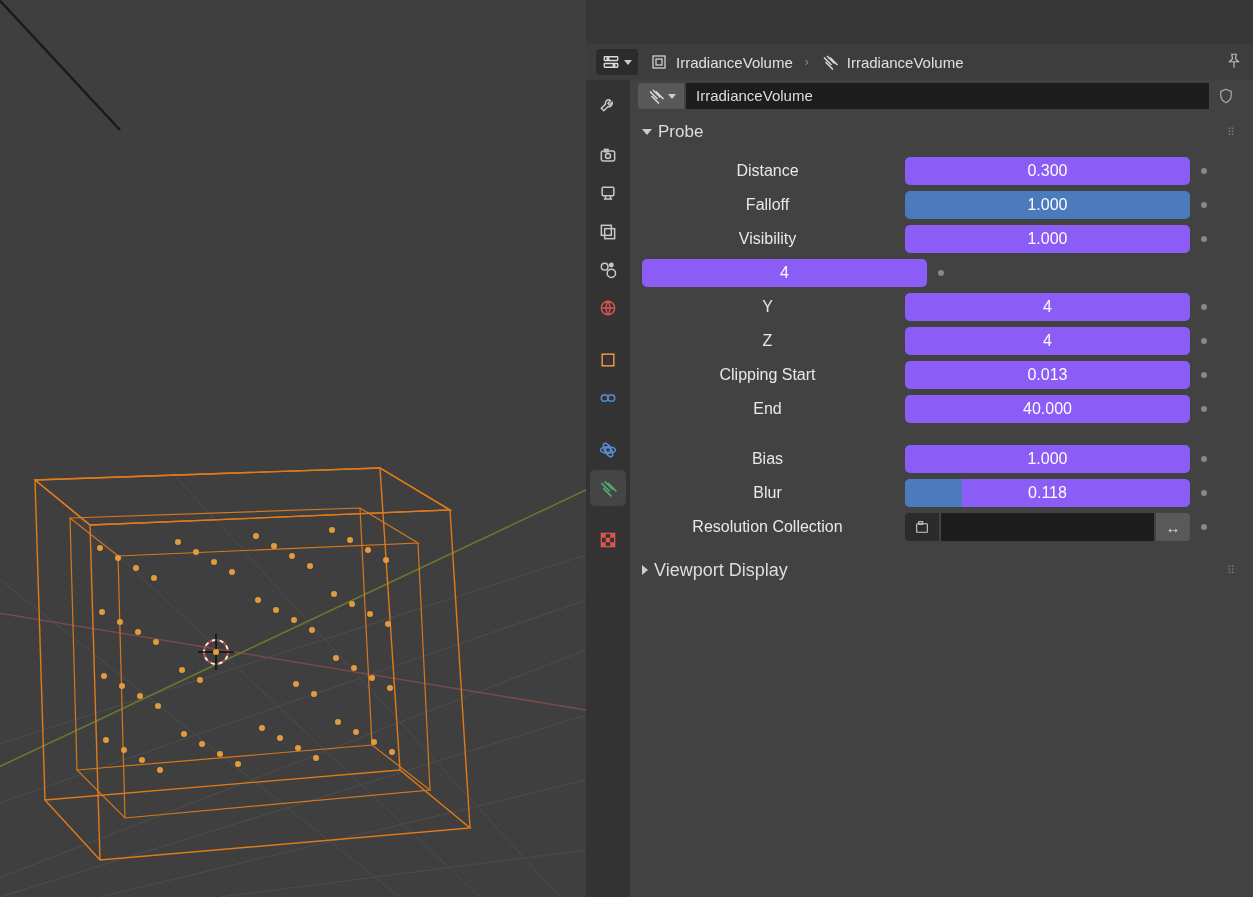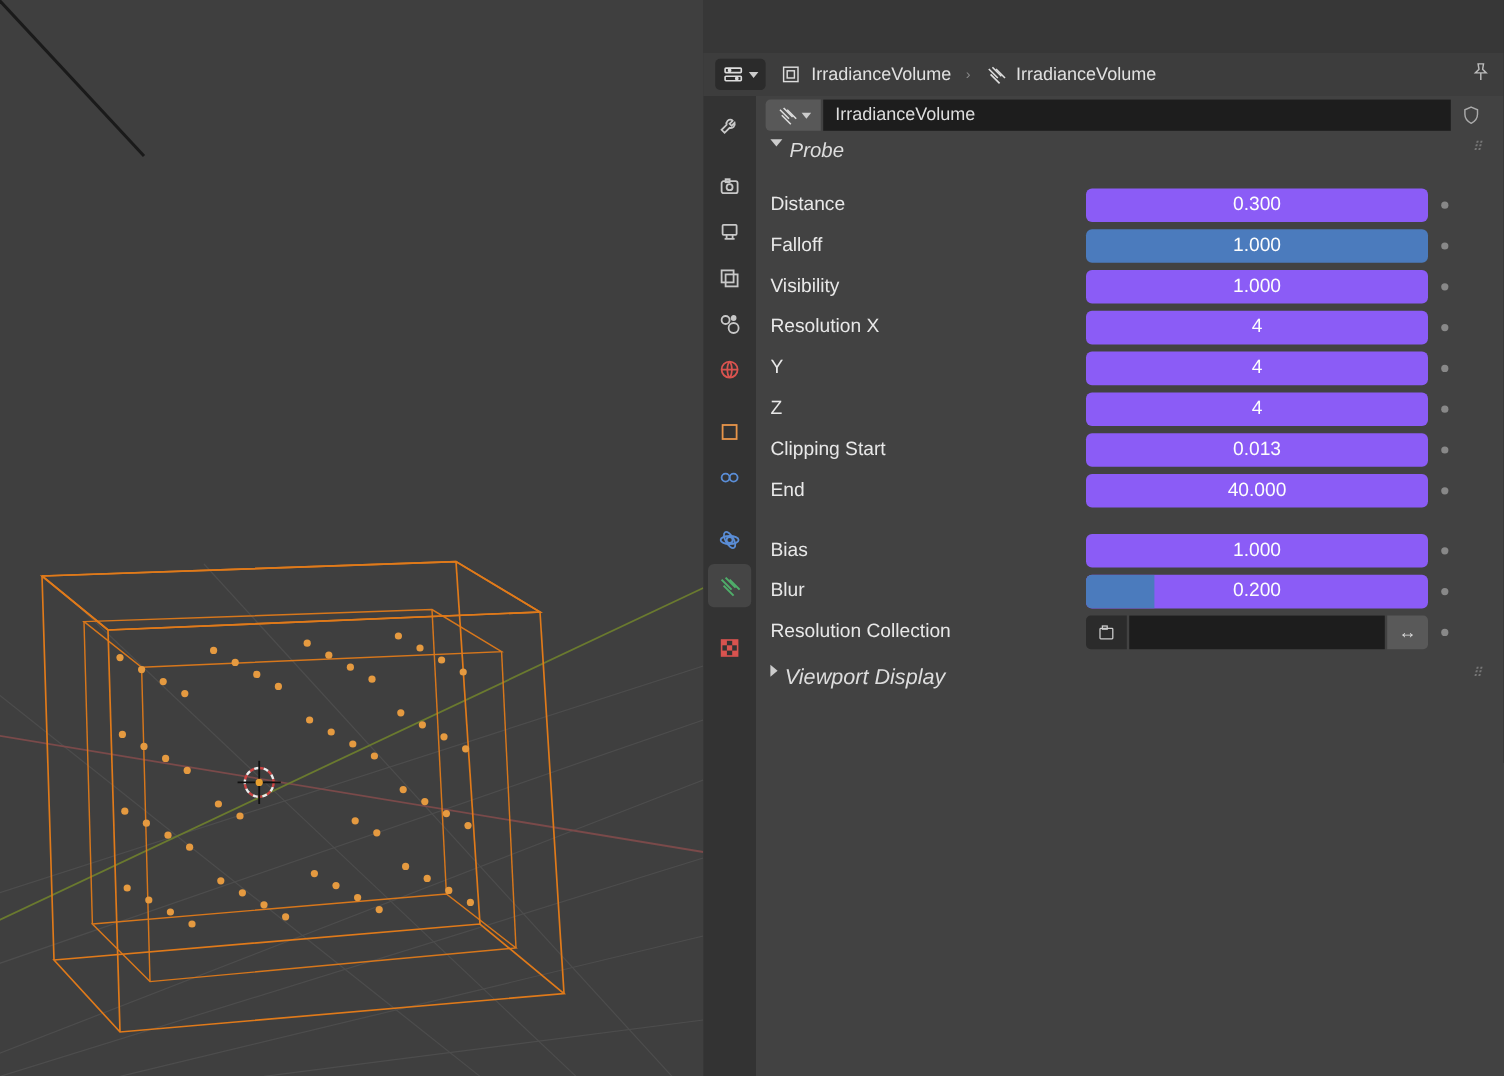--- a/index.html
+++ b/index.html
@@ -30,30 +30,30 @@
 
   
   .body { display:flex; flex:1; background:#424242; overflow:hidden;}
   .vtabs { width:44px; background:#333333; display:flex; flex-direction:column; align-items:center; padding-top:6px; gap:2px; }
   .vtab { width:36px; height:36px; border-radius:5px; display:flex; align-items:center; justify-content:center; color:#c8c8c8; }
   .vtab.active { background:#454545; }
   .vtab svg { display:block; }
 
   .content { flex:1; padding: 0 10px 10px 6px; overflow:auto; }
 
-  .panel-head { display:flex; height:32px; padding: 0 6px; color:#ddd; gap:6px;font-style:italic; }
+  .panel-head { display:flex; align-items:center; height:32px; padding: 0 6px; color:#ddd; gap:6px; }
   .panel-head .disclosure { width:0;height:0; }
   .disclosure.open { border-left:5px solid transparent;border-right:5px solid transparent;border-top:6px solid #ccc; }
   .disclosure.closed { border-top:5px solid transparent;border-bottom:5px solid transparent;border-left:6px solid #ccc; }
   .panel-head .grip { margin-left:auto; letter-spacing:2px; color:#777; font-size:11px; }
   .subpanel-head { padding-left: 26px; }
 
   .props { padding: 6px 6px 10px 6px; }
   .row { display:flex; align-items:center; height:34px; gap:8px; }
-  .row .label { width: 255px; text-align:left; color:#e8e8e8; font-size:16px; padding-right:4px;}
+  .row .label { width: 255px; text-align:center; color:#e8e8e8; font-size:16px; padding-right:4px;}
   .row .field { position: relative; flex:1; max-width:285px; height:28px; border-radius:5px; background:#8b5cf6; color:#fdfdfd; display:flex; align-items:center; justify-content:center; overflow:hidden; font-size:16px;}
   .row .field.slider .fill { position:absolute; left:0; top:0; bottom:0; background:#4b7bbd; }
   .row .field .txt { position:relative; z-index:1; }
   .row .dot { width:12px; height:12px; flex:0 0 12px; }
   .dot::before { content:""; display:block; width:6px;height:6px;border-radius:50%; background:#888; margin: 3px auto 0; }
 
   .row .vc-field { flex:1; max-width:285px; height:28px; display:flex; gap:2px; }
   .vc-browse { width:34px; height:28px; background:#2b2b2b; border-radius:4px 0 0 4px; display:flex; align-items:center; justify-content:center; }
   .vc-name { flex:1; background:#1d1d1d; border-radius:0; }
   .vc-toggle { width:34px; height:28px; background:#595959; border-radius:0 4px 4px 0; display:flex; align-items:center; justify-content:center; color:#ddd; font-size:15px; }
@@ -374,21 +374,20 @@
             <div class="dot"></div>
           </div>
           <div class="row">
             <div class="label">Visibility</div>
             <div class="field">
                 <span class="txt">1.000</span>
               </div>
             <div class="dot"></div>
           </div>
           <div class="row">
-            <div class="label">Resolution X</div>
             <div class="field">
                 <span class="txt">4</span>
               </div>
             <div class="dot"></div>
           </div>
           <div class="row">
             <div class="label">Y</div>
             <div class="field">
                 <span class="txt">4</span>
               </div>
@@ -422,21 +421,21 @@
             <div class="label">Bias</div>
             <div class="field">
                 <span class="txt">1.000</span>
               </div>
             <div class="dot"></div>
           </div>
           <div class="row">
             <div class="label">Blur</div>
             <div class="field slider">
                 <span class="fill" style="width:20%"></span>
-                <span class="txt">0.200</span>
+                <span class="txt">0.118</span>
               </div>
             <div class="dot"></div>
           </div>
           <div class="row">
             <div class="label">Resolution Collection</div>
             <div class="vc-field">
               <div class="vc-browse">
                 <svg width="16" height="16" viewBox="0 0 24 24" fill="none" stroke="#ccc" stroke-width="1.6">
                     <rect x="4" y="7" width="16" height="13" rx="1"></rect>
                     <rect x="7" y="4" width="6" height="4"></rect>

